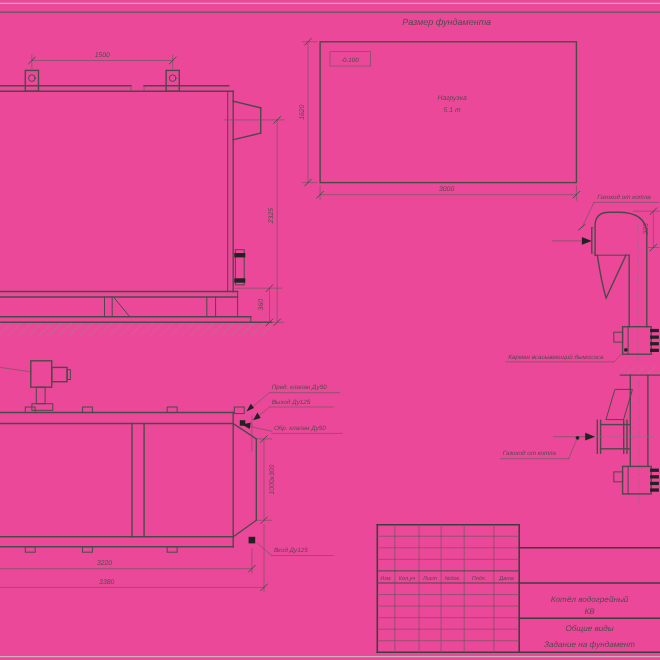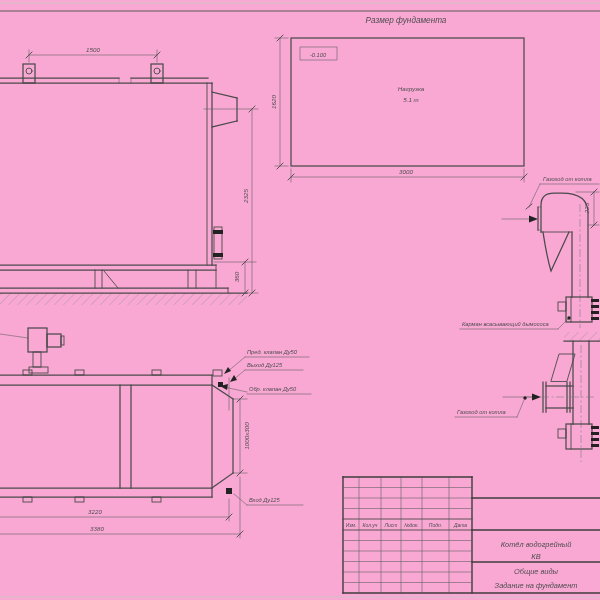--- a/index.html
+++ b/index.html
@@ -1,16 +1,16 @@
 <!DOCTYPE html>
 <html><head>
 <meta charset="utf-8">
 <style>
   html,body{margin:0;padding:0;background:#ffffff;width:600px;height:600px;overflow:hidden;}
-  .sheet{position:relative;width:600px;height:600px;background:#f9a8d4;}
+  .sheet{position:relative;width:600px;height:600px;background:#ec4899;}
   svg{display:block;}
   svg text{font-family:"Liberation Sans", sans-serif;font-style:italic;fill:#4d4d4d;}
   .ln{stroke:#4a4a4a;stroke-width:1.25;fill:none;stroke-linecap:square;}
   .lm{stroke:#4a4a4a;stroke-width:0.9;fill:none;stroke-linecap:square;}
   .lt{stroke:#5a5a5a;stroke-width:0.55;fill:none;stroke-linecap:square;}
   .cl{stroke:#7a7a7a;stroke-width:0.55;fill:none;stroke-dasharray:8 2.5 2 2.5;}
   .thk{stroke:#3d3d3d;stroke-width:1.4;fill:none;stroke-linecap:square;}
   .fb{fill:#222;stroke:none;}
   .t8{font-size:8.2px;}
   .t7{font-size:7.4px;}

